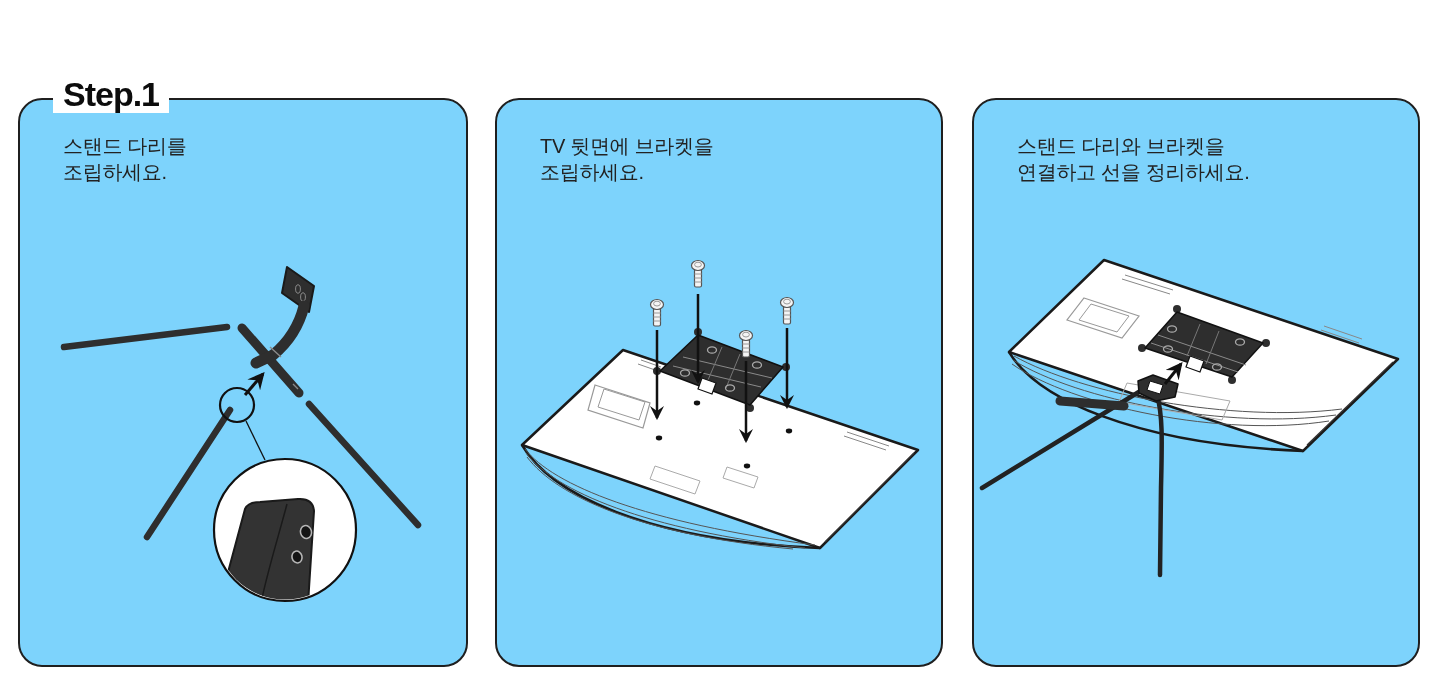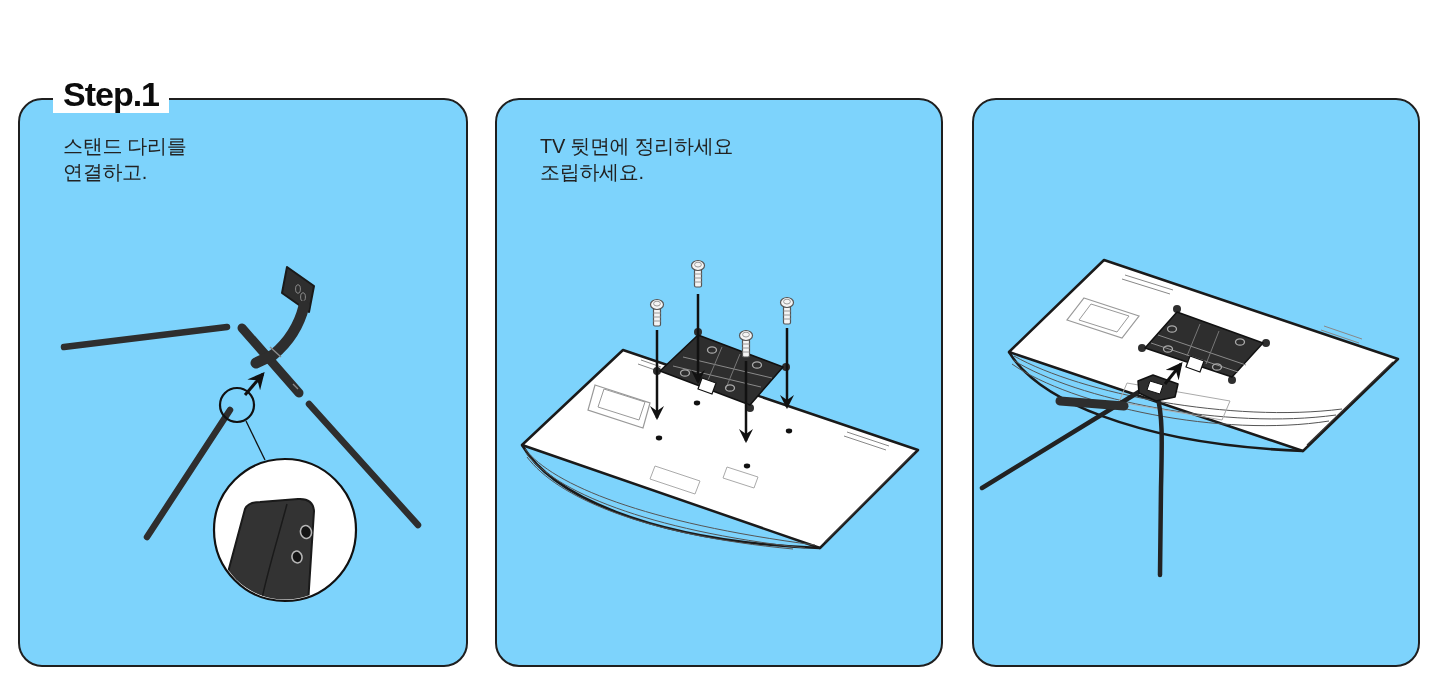--- a/index.html
+++ b/index.html
@@ -31,21 +31,21 @@
   #panel-3 { left: 972px; width: 444px; }
 </style>
 </head>
 <body>
 
 <div id="stage">
 
   <div class="panel" id="panel-1">
     <div class="panel-title">Step.1</div>
     <div class="panel-desc">스탠드 다리를
-연결하고.</div>
+조립하세요.</div>
     <svg class="illus" width="450" height="569" viewBox="0 0 450 569">
       <defs>
         <marker id="ah1" viewBox="0 0 10 10" refX="8.5" refY="5" markerWidth="5.6" markerHeight="5.6" orient="auto">
           <path d="M0,0 L10,5 L0,10 L3.5,5 Z" fill="#111"></path>
         </marker>
         <clipPath id="bigc1">
             <circle cx="267" cy="432" r="69.5"></circle>
           </clipPath>
       </defs>
 
@@ -73,21 +73,21 @@
           <path d="M242,404 L280,401 Q295,400 296,413 L290,506 L214,506 L209,478 L227,411 Q230,404 242,404 Z" fill="#333333" stroke="#1a1a1a" stroke-width="2" stroke-linejoin="round"></path>
           <path d="M269,406 C260,440 249,475 243,505" fill="none" stroke="#1a1a1a" stroke-width="1.5"></path>
           <ellipse cx="288" cy="434" rx="5.5" ry="6.5" fill="#141414" stroke="#b5b5b5" stroke-width="1.6" transform="rotate(-14 288 434)"></ellipse>
           <ellipse cx="279" cy="459" rx="5" ry="6" fill="#141414" stroke="#b5b5b5" stroke-width="1.6" transform="rotate(-14 279 459)"></ellipse>
         </g>
       </g>
     </svg>
   </div>
 
   <div class="panel" id="panel-2">
-    <div class="panel-desc">TV 뒷면에 정리하세요
+    <div class="panel-desc">TV 뒷면에 브라켓을
 조립하세요.</div>
     <svg class="illus" width="448" height="569" viewBox="0 0 448 569">
       <defs>
         <marker id="ah2" viewBox="0 0 10 10" refX="8.5" refY="5" markerWidth="5.6" markerHeight="5.6" orient="auto">
           <path d="M0,0 L10,5 L0,10 L3.5,5 Z" fill="#111"></path>
         </marker>
         <g id="screw-sym">
           <rect x="-3.5" y="8" width="7" height="18" rx="1.5" fill="#f4f4f4" stroke="#555" stroke-width="1.2"></rect>
           <line x1="-3.5" y1="13" x2="3.5" y2="13" stroke="#9a9a9a" stroke-width="1"></line>
           <line x1="-3.5" y1="17" x2="3.5" y2="17" stroke="#9a9a9a" stroke-width="1"></line>
@@ -143,20 +143,22 @@
       <g fill="#111">
         <ellipse cx="202" cy="305" rx="3.2" ry="2.4"></ellipse>
         <ellipse cx="164" cy="340" rx="3.2" ry="2.4"></ellipse>
         <ellipse cx="252" cy="368" rx="3.2" ry="2.4"></ellipse>
         <ellipse cx="294" cy="333" rx="3.2" ry="2.4"></ellipse>
       </g>
     </svg>
   </div>
 
   <div class="panel" id="panel-3">
+    <div class="panel-desc">스탠드 다리와 브라켓을
+연결하고 선을 정리하세요.</div>
     <svg class="illus" width="448" height="569" viewBox="0 0 448 569">
       <defs>
         <marker id="ah3" viewBox="0 0 10 10" refX="8.5" refY="5" markerWidth="5.6" markerHeight="5.6" orient="auto">
           <path d="M0,0 L10,5 L0,10 L3.5,5 Z" fill="#111"></path>
         </marker>
       </defs>
 
       <g>
         <path d="M132,162 L426,261 L331,353 L37,254 Z" fill="#ffffff" stroke="#1a1a1a" stroke-width="2.5" stroke-linejoin="round"></path>
         <path d="M37,254 C65,300 160,346 331,353" fill="none" stroke="#1a1a1a" stroke-width="2.5"></path>

